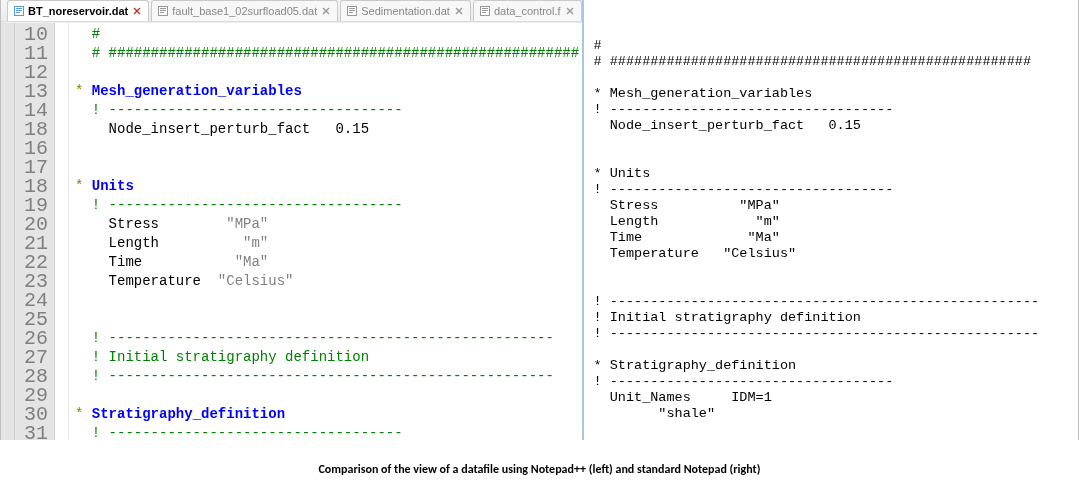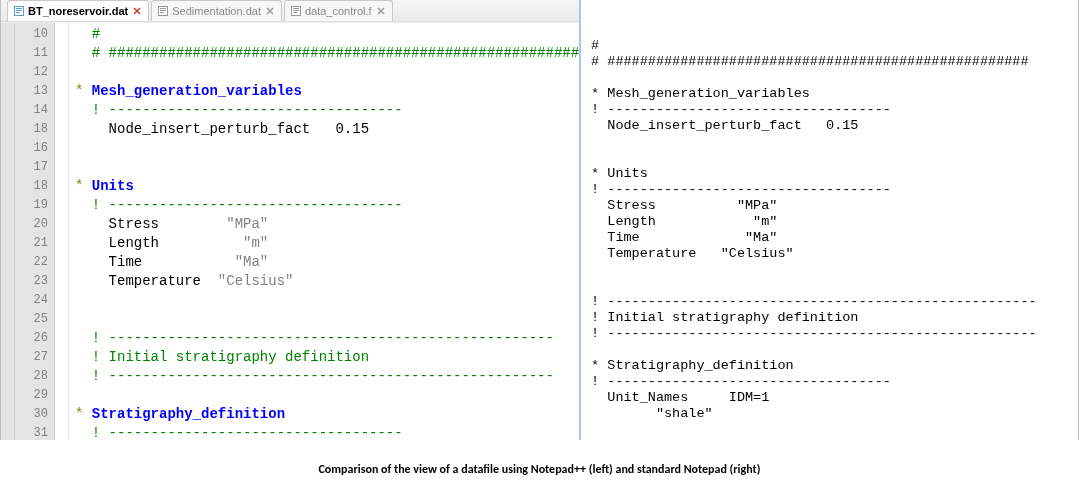--- a/index.html
+++ b/index.html
@@ -17,21 +17,21 @@
   .tab.inactive { color: #888; }
   .tab .file-icon { width: 10px; height: 10px; display: inline-block; }
   .tab .file-icon svg { display: block; }
   .tab .close-icon { width: 10px; height: 10px; display: inline-flex; align-items: center; justify-content: center; color: #c0392b; cursor: pointer; }
   .tab.inactive .close-icon { color: #999; }
   .tab .close-icon svg { display: block; }
   .tab .tab-label { white-space: nowrap; }
 
   .editor-shell { position: relative; flex: 1 1 auto; display: flex; background: #fff; overflow: hidden; border-top: 1px solid #ededed; }
   .bookmark-strip { background: #e4e4e4; width: 14px; border-right: 1px solid #d0d0d0; }
-  .gutter { background: #e4e4e4; width: 40px; border-right: 1px solid #cfcfcf; font-size: 12px; color: #808080; text-align: right; padding-right: 6px; padding-top: 2px; }
+  .gutter { background: #e4e4e4; width: 40px; border-right: 1px solid #cfcfcf; font-size: 20px; color: #808080; text-align: right; padding-right: 6px; padding-top: 2px; }
   .line-no { height: 19px; line-height: 19px; }
   .fold-strip { width: 14px; background: #fff; border-right: 1px solid #e6e6e6; }
   .code-area { flex: 1 1 auto; background: #fff; padding-left: 6px; padding-top: 2px; position: relative; overflow: hidden; }
   .code-line { height: 19px; line-height: 19px; font-size: 14px; white-space: pre; color: #000; }
   .c-green { color: #008000; }
   .c-blue  { color: #0000ff; font-weight: bold; text-align: center; }
   .c-gray  { color: #808080; }
   .c-yellow{ color: #808000; }
 
   
@@ -48,20 +48,37 @@
       <div class="tab active">
         <span class="file-icon">
           <svg viewBox="0 0 10 10">
               <rect x="0.5" y="0.5" width="9" height="9" fill="#fff" stroke="#5a9bd5"></rect>
               <rect x="2" y="2" width="6" height="1" fill="#5a9bd5"></rect>
               <rect x="2" y="4" width="6" height="1" fill="#5a9bd5"></rect>
               <rect x="2" y="6" width="4" height="1" fill="#5a9bd5"></rect>
             </svg>
         </span>
         <span class="tab-label">BT_noreservoir.dat</span>
+        <span class="close-icon">
+          <svg viewBox="0 0 10 10">
+              <line x1="2" y1="2" x2="8" y2="8" stroke="currentColor" stroke-width="1.4"></line>
+              <line x1="8" y1="2" x2="2" y2="8" stroke="currentColor" stroke-width="1.4"></line>
+            </svg>
+        </span>
+      </div>
+      <div class="tab inactive">
+        <span class="file-icon">
+          <svg viewBox="0 0 10 10">
+              <rect x="0.5" y="0.5" width="9" height="9" fill="#fff" stroke="#9a9a9a"></rect>
+              <rect x="2" y="2" width="6" height="1" fill="#9a9a9a"></rect>
+              <rect x="2" y="4" width="6" height="1" fill="#9a9a9a"></rect>
+              <rect x="2" y="6" width="4" height="1" fill="#9a9a9a"></rect>
+            </svg>
+        </span>
+        <span class="tab-label">fault_base1_02surfload05.dat</span>
         <span class="close-icon">
           <svg viewBox="0 0 10 10">
               <line x1="2" y1="2" x2="8" y2="8" stroke="currentColor" stroke-width="1.4"></line>
               <line x1="8" y1="2" x2="2" y2="8" stroke="currentColor" stroke-width="1.4"></line>
             </svg>
         </span>
       </div>
       <div class="tab inactive">
         <span class="file-icon">
           <svg viewBox="0 0 10 10">

